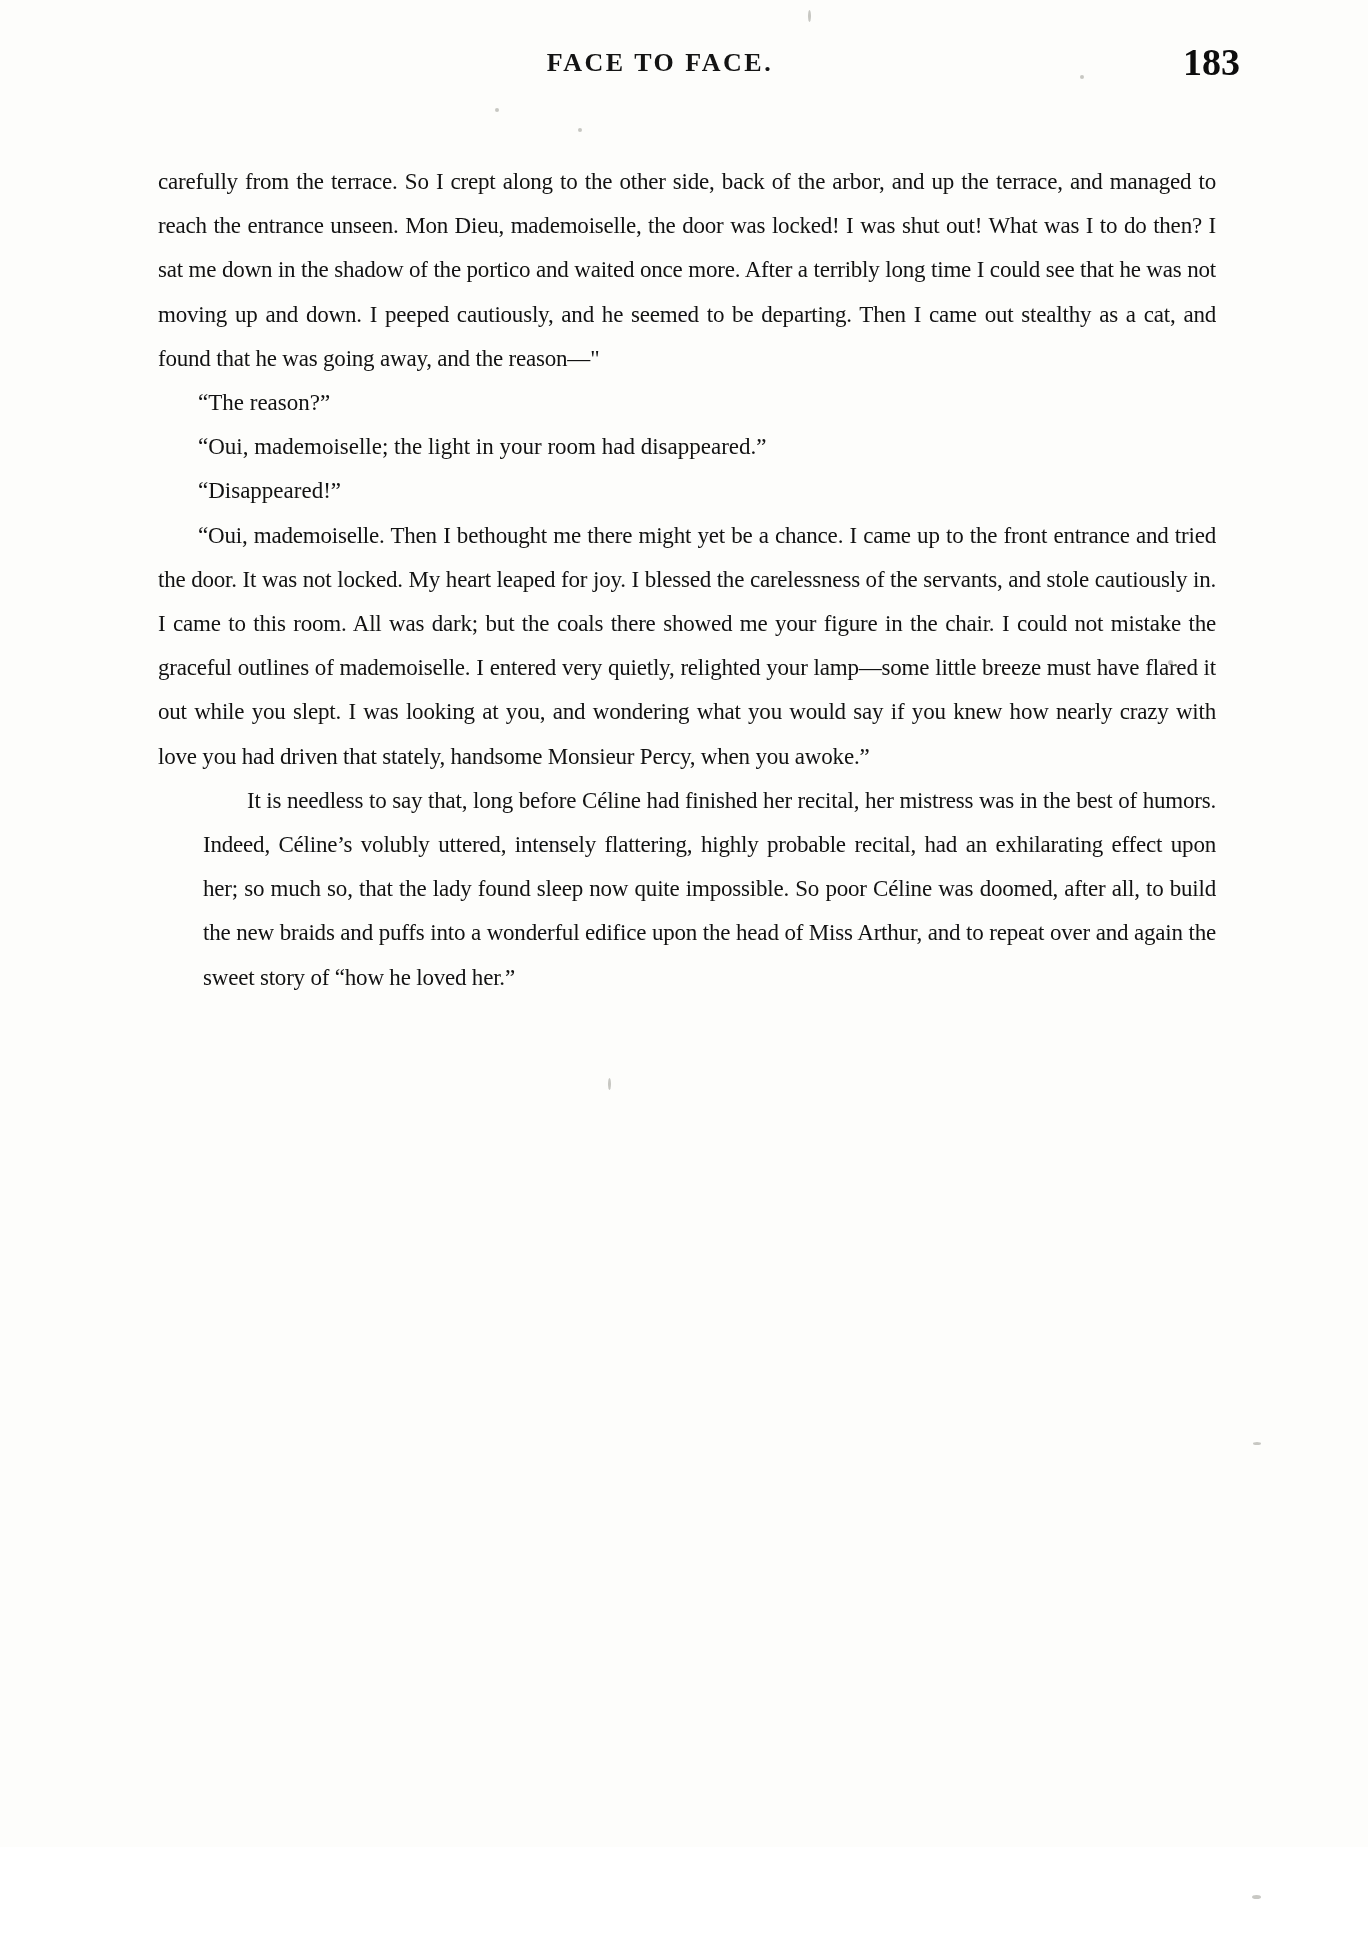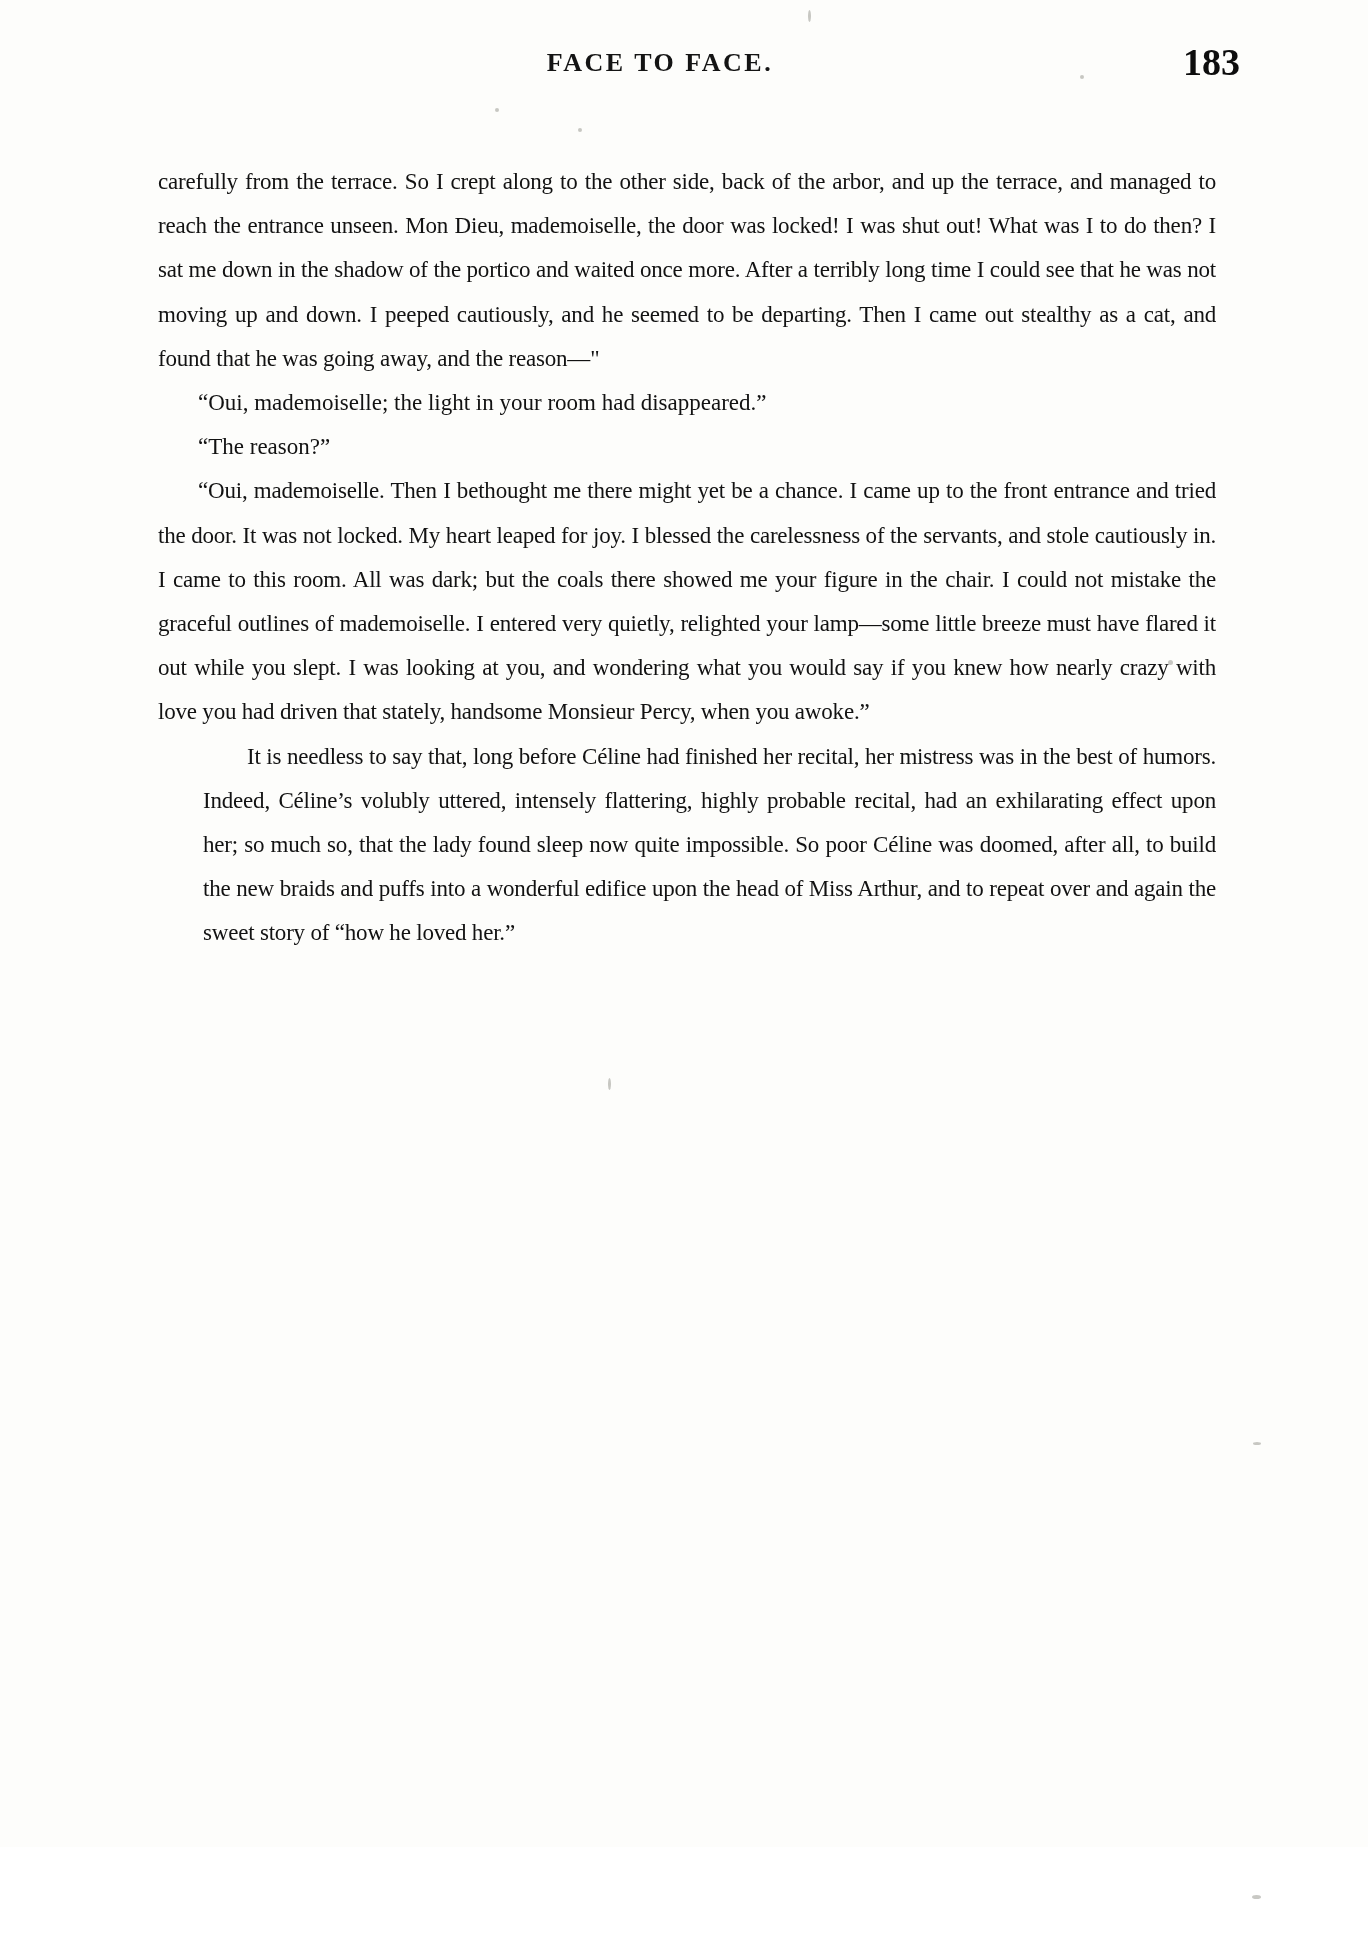--- a/index.html
+++ b/index.html
@@ -87,22 +87,23 @@
 
 <div class="page">
 
   <div class="header">
     <div class="running-head">FACE TO FACE.</div>
     <div class="folio">183</div>
   </div>
 
   <div class="body-text">
     <p class="tight">carefully from the terrace.   So I crept along to the other side, back of the arbor, and up the terrace, and managed to reach the entrance unseen.   Mon Dieu, mademoiselle, the door was locked!   I was shut out!   What was I to do then?   I sat me down in the shadow of the portico and waited once more. After a terribly long time I could see that he was not moving up and down.   I peeped cautiously, and he seemed to be departing.   Then I came out stealthy as a cat, and found that he was going away, and the reason—"</p>
+    <p class="indent">“The reason?”</p>
     <p class="indent">“Oui, mademoiselle; the light in your room had disappeared.”</p>
-    <p class="indent">“The reason?”</p>
+    <p class="indent">“Disappeared!”</p>
     <p class="indent tight">“Oui, mademoiselle.   Then I bethought me there might yet be a chance.   I came up to the front entrance and tried the door. It was not locked.   My heart leaped for joy.   I blessed the carelessness of the servants, and stole cautiously in.   I came to this room.   All was dark; but the coals there showed me your figure in the chair.   I could not mistake the graceful outlines of mademoiselle.   I entered very quietly, relighted your lamp—some little breeze must have flared it out while you slept.   I was looking at you, and wondering what you would say if you knew how nearly crazy with love you had driven that stately, handsome Monsieur Percy, when you awoke.”</p>
     <p class="indent-big tight">It is needless to say that, long before Céline had finished her recital, her mistress was in the best of humors.   Indeed, Céline’s volubly uttered, intensely flattering, highly probable recital, had an exhilarating effect upon her; so much so, that the lady found sleep now quite impossible.   So poor Céline was doomed, after all, to build the new braids and puffs into a wonderful edifice upon the head of Miss Arthur, and to repeat over and again the sweet story of “how he loved her.”</p>
   </div>
 
   <div class="speckle" style="left:808px; top:10px; width:3px; height:12px;"></div>
   <div class="speckle" style="left:495px; top:108px; width:4px; height:4px;"></div>
   <div class="speckle" style="left:578px; top:128px; width:4px; height:4px;"></div>
   <div class="speckle" style="left:1080px; top:75px; width:4px; height:4px;"></div>
   <div class="speckle" style="left:1168px; top:660px; width:5px; height:5px;"></div>
   <div class="speckle" style="left:1253px; top:1442px; width:8px; height:3px;"></div>

